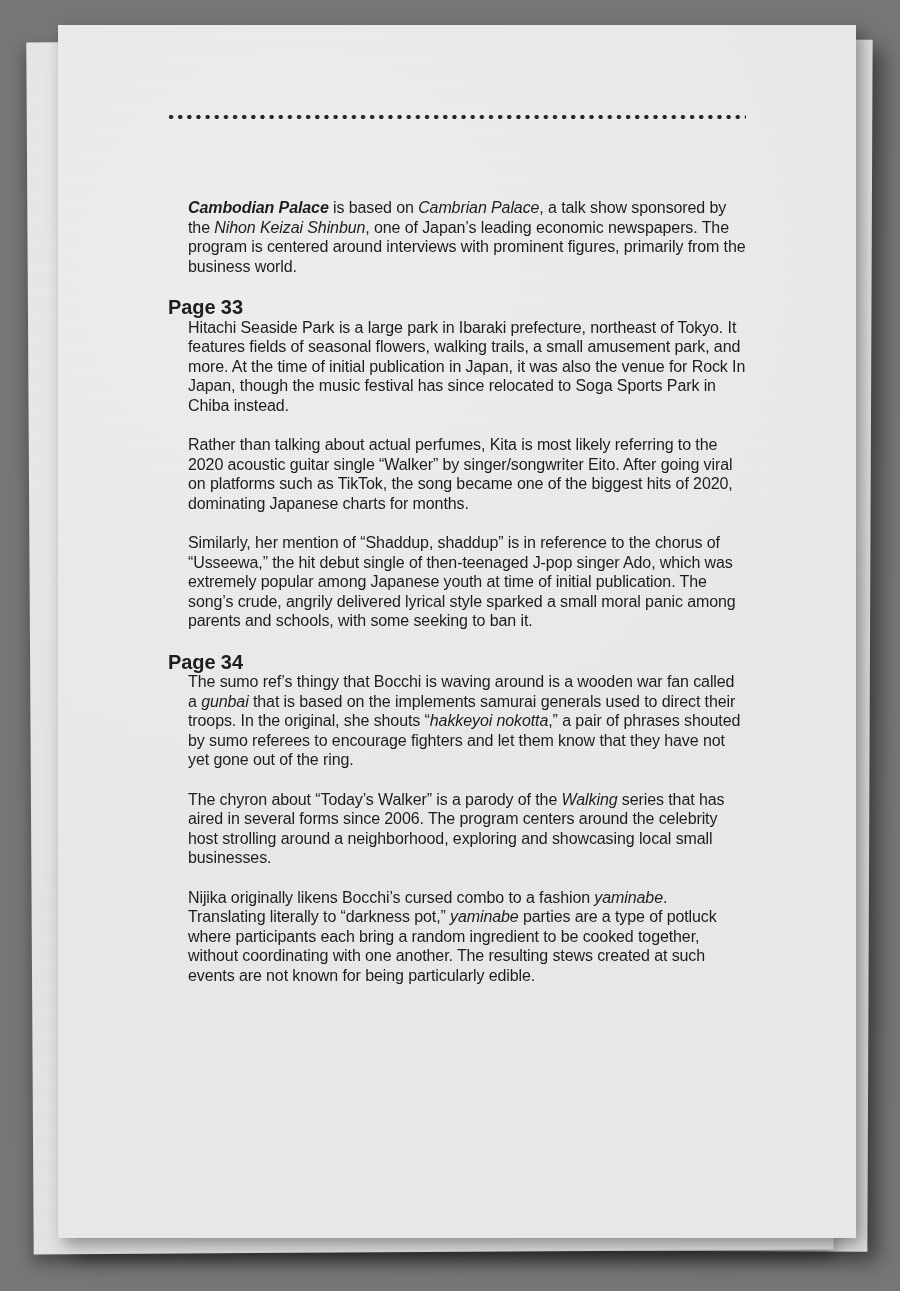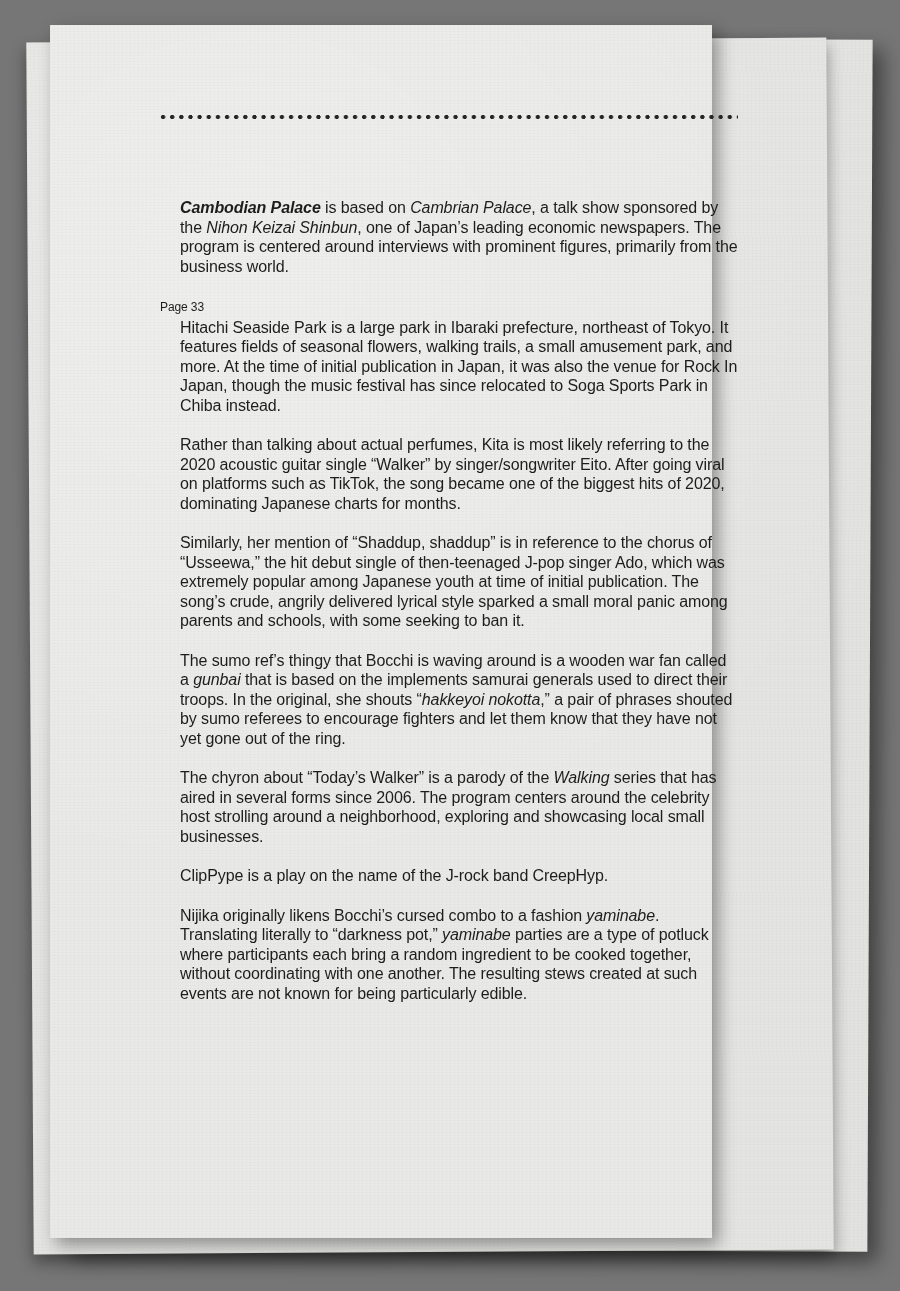--- a/index.html
+++ b/index.html
@@ -36,23 +36,23 @@
     left: 30px;
     top: 40px;
     width: 800px;
     height: 1212px;
     transform: rotate(-0.35deg);
     background: #e4e4e2;
     box-shadow: 0 8px 16px rgba(0,0,0,0.40);
     z-index: 2;
   }
   .sheet-main {
-    left: 50px;
+    left: 58px;
     top: 25px;
-    width: 662px;
+    width: 798px;
     height: 1213px;
     background: #e9e9e7;
     box-shadow: 6px 7px 16px rgba(0,0,0,0.38);
     z-index: 3;
   }
   
   .sheet::after {
     content: "";
     position: absolute;
     inset: 0;
@@ -70,22 +70,22 @@
   }
   .dotted-divider {
     width: 578px;
     height: 8px;
     margin-bottom: 77px;
     background-image: radial-gradient(circle at 3px 4px, #262624 2px, rgba(0,0,0,0) 2.3px);
     background-size: 9.15px 8px;
     background-repeat: repeat-x;
   }
   .page-header {
-    font-weight: 400;
-    font-size: 12px;
+    font-weight: 700;
+    font-size: 20px;
     line-height: 19.5px;
     margin: 22px 0 0 0;
     letter-spacing: -0.1px;
   }
   .note-para {
     margin: 0 0 20px 20px;
     width: 558px;
     font-size: 16px;
     line-height: 19.5px;
     letter-spacing: -0.1px;
@@ -103,20 +103,20 @@
   <div class="sheet sheet-back-left"></div>
   <div class="sheet sheet-main">
     <div class="content">
       <div class="dotted-divider"></div>
       <div>
           <p class="note-para"><span class="seg seg-bi">Cambodian Palace</span><span class="seg"> is based on </span><span class="seg seg-i">Cambrian Palace</span><span class="seg">, a talk show sponsored by the </span><span class="seg seg-i">Nihon Keizai Shinbun</span><span class="seg">, one of Japan’s leading economic newspapers. The program is centered around interviews with prominent figures, primarily from the business world.</span></p>
           <div class="page-header">Page 33</div>
           <p class="note-para"><span class="seg seg-b">Hitachi Seaside Park</span><span class="seg"> is a large park in Ibaraki prefecture, northeast of Tokyo. It features fields of seasonal flowers, walking trails, a small amusement park, and more. At the time of initial publication in Japan, it was also the venue for Rock In Japan, though the music festival has since relocated to Soga Sports Park in Chiba instead.</span></p>
           <p class="note-para"><span class="seg">Rather than talking about actual perfumes, Kita is most likely referring to the 2020 acoustic guitar single “</span><span class="seg seg-b">Walker</span><span class="seg">” by singer/songwriter Eito. After going viral on platforms such as TikTok, the song became one of the biggest hits of 2020, dominating Japanese charts for months.</span></p>
           <p class="note-para"><span class="seg">Similarly, her mention of “</span><span class="seg seg-b">Shaddup, shaddup</span><span class="seg">” is in reference to the chorus of “Usseewa,” the hit debut single of then-teenaged J-pop singer Ado, which was extremely popular among Japanese youth at time of initial publication. The song’s crude, angrily delivered lyrical style sparked a small moral panic among parents and schools, with some seeking to ban it.</span></p>
+          <div class="page-header">Page 34</div>
           <p class="note-para"><span class="seg">The </span><span class="seg seg-b">sumo ref’s thingy</span><span class="seg"> that Bocchi is waving around is a wooden war fan called a </span><span class="seg seg-i">gunbai</span><span class="seg"> that is based on the implements samurai generals used to direct their troops. In the original, she shouts “</span><span class="seg seg-i">hakkeyoi nokotta</span><span class="seg">,” a pair of phrases shouted by sumo referees to encourage fighters and let them know that they have not yet gone out of the ring.</span></p>
           <p class="note-para"><span class="seg">The chyron about “</span><span class="seg seg-b">Today’s Walker</span><span class="seg">” is a parody of the </span><span class="seg seg-i">Walking</span><span class="seg"> series that has aired in several forms since 2006. The program centers around the celebrity host strolling around a neighborhood, exploring and showcasing local small businesses.</span></p>
-          <p class="note-para"><span class="seg seg-b">ClipPype</span><span class="seg"> is a play on the name of the J-rock band CreepHyp.</span></p>
           <p class="note-para"><span class="seg">Nijika originally likens Bocchi’s </span><span class="seg seg-b">cursed combo</span><span class="seg"> to a fashion </span><span class="seg seg-i">yaminabe</span><span class="seg">. Translating literally to “darkness pot,” </span><span class="seg seg-i">yaminabe</span><span class="seg"> parties are a type of potluck where participants each bring a random ingredient to be cooked together, without coordinating with one another. The resulting stews created at such events are not known for being particularly edible.</span></p>
         </div>
     </div>
   </div>
 </div>
 
 </body></html>

